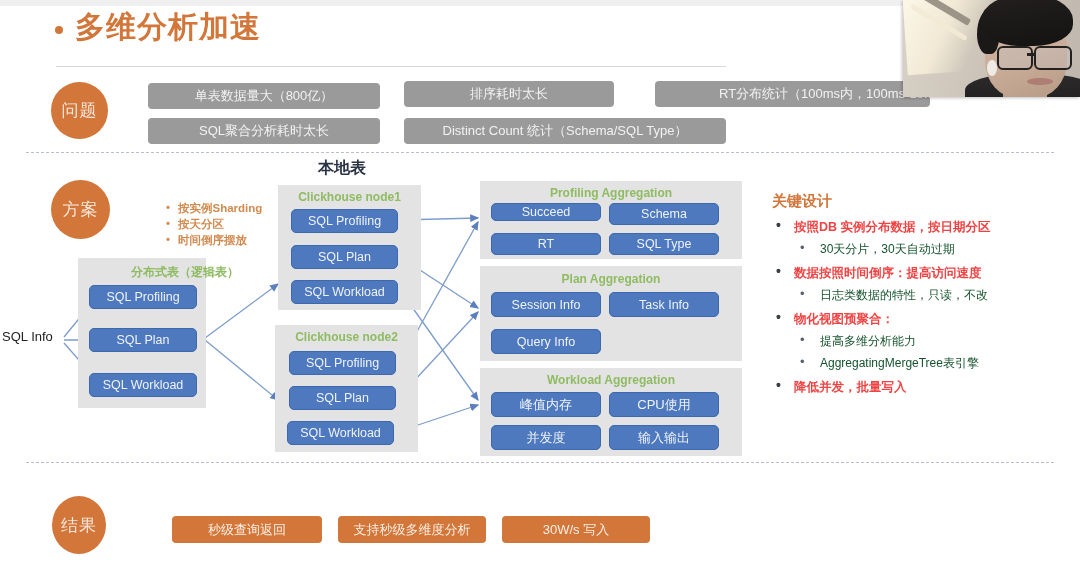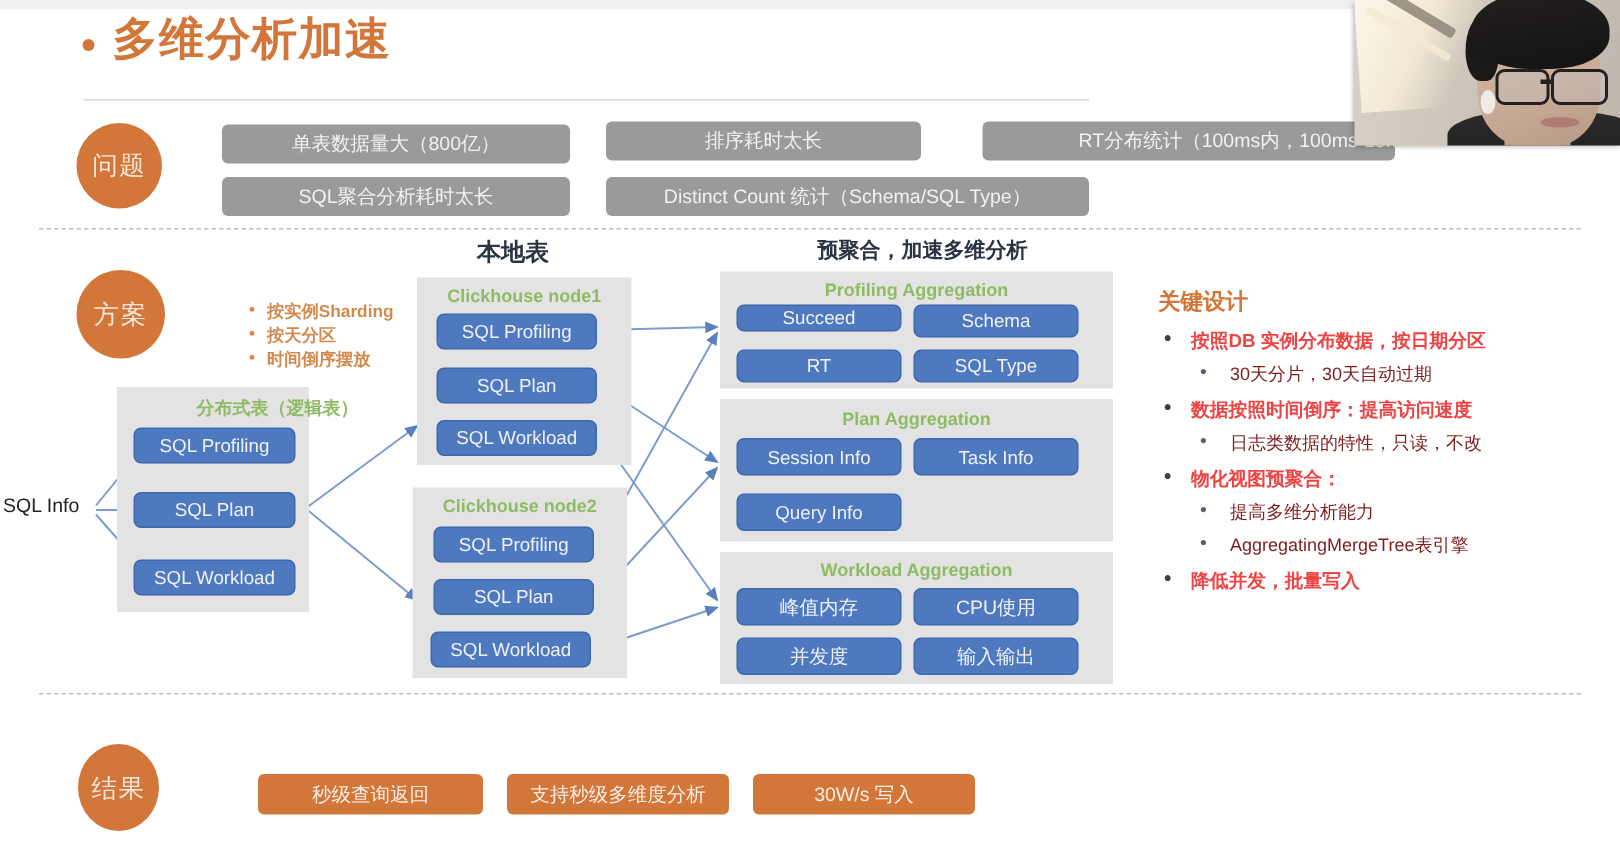--- a/index.html
+++ b/index.html
@@ -82,21 +82,21 @@
   .bbox.cn{font-size:13px;}
 
   
   .sqlinfo{position:absolute;left:2px;top:329px;font-size:13px;color:#222;}
 
   
   .key-wrap{position:absolute;left:772px;top:192px;width:300px;}
   .key-title{font-size:15px;font-weight:700;color:#d2763a;margin:0 0 7px 0;}
   .key-l1{font-size:12.5px;color:#ef4444;font-weight:700;line-height:15px;position:relative;padding-left:22px;margin:9px 0 0 0;}
   .key-l1:before{content:"•";position:absolute;left:4px;top:-2px;font-size:14px;color:#3a3f4a;}
-  .key-l2{font-size:12px;color:#7f1d1d;line-height:15px;position:relative;padding-left:48px;margin:7px 0 0 0;}
+  .key-l2{font-size:12px;color:#14532d;line-height:15px;position:relative;padding-left:48px;margin:7px 0 0 0;}
   .key-l2:before{content:"•";position:absolute;left:28px;top:-2px;font-size:13px;color:#5a6070;}
 
   
   .pill-orange{
     position:absolute;background:#d2763a;border-radius:4px;
     color:#fbeee4;font-size:13px;
     display:flex;align-items:center;justify-content:center;white-space:nowrap;
   }
   .r1{left:172px;top:516px;width:150px;height:27px;}
   .r2{left:338px;top:516px;width:148px;height:27px;}
@@ -155,21 +155,20 @@
   <div class="badge badge-plan">方案</div>
   <div class="badge badge-result">结果</div>
 
   <div class="pill-gray p1">单表数据量大（800亿）</div>
   <div class="pill-gray p2">排序耗时太长</div>
   <div class="pill-gray p3">RT分布统计（100ms内，100ms-1s…</div>
   <div class="pill-gray p4">SQL聚合分析耗时太长</div>
   <div class="pill-gray p5">Distinct Count 统计（Schema/SQL Type）</div>
 
   <div class="cap cap-local">本地表</div>
-  <div class="cap cap-pre">预聚合，加速多维分析</div>
 
   <div class="plan-bullets">
     <ul>
       <li>按实例Sharding</li>
       <li>按天分区</li>
       <li>时间倒序摆放</li>
     </ul>
   </div>
 
   <div class="sqlinfo">SQL Info</div>

